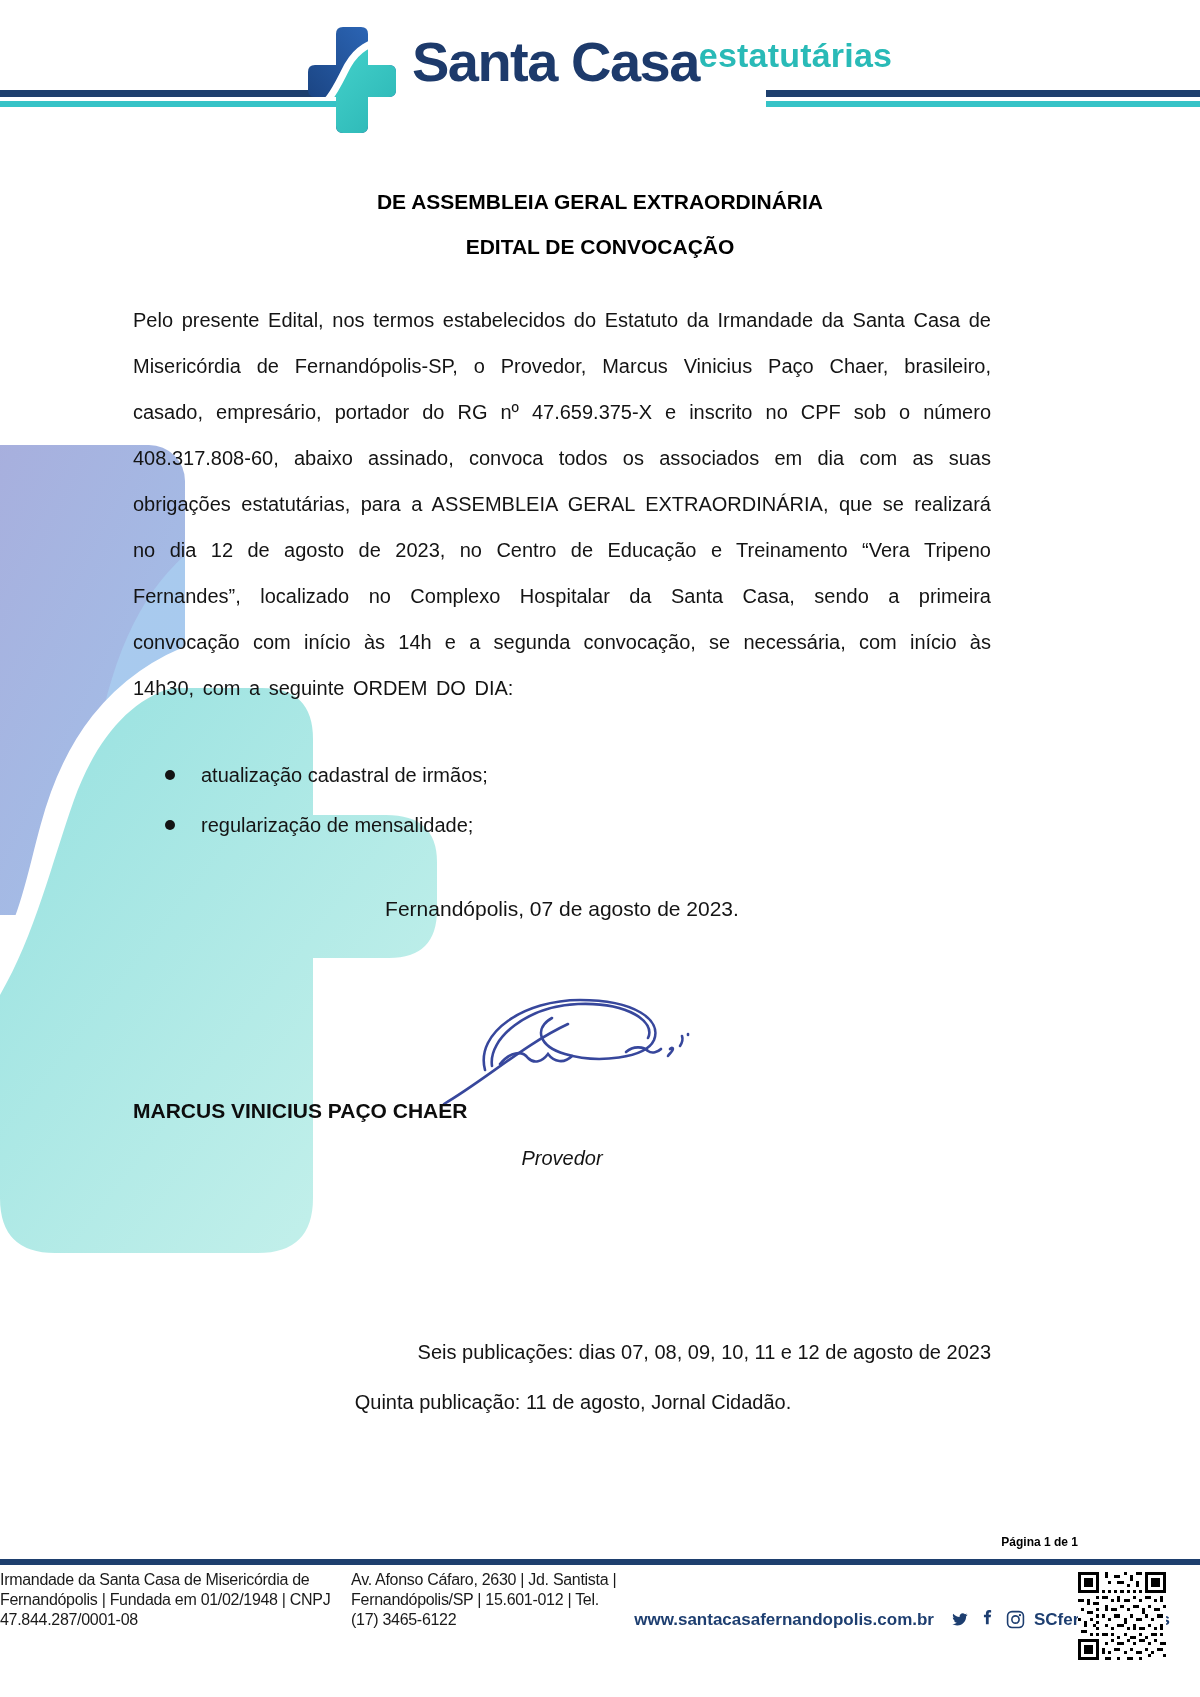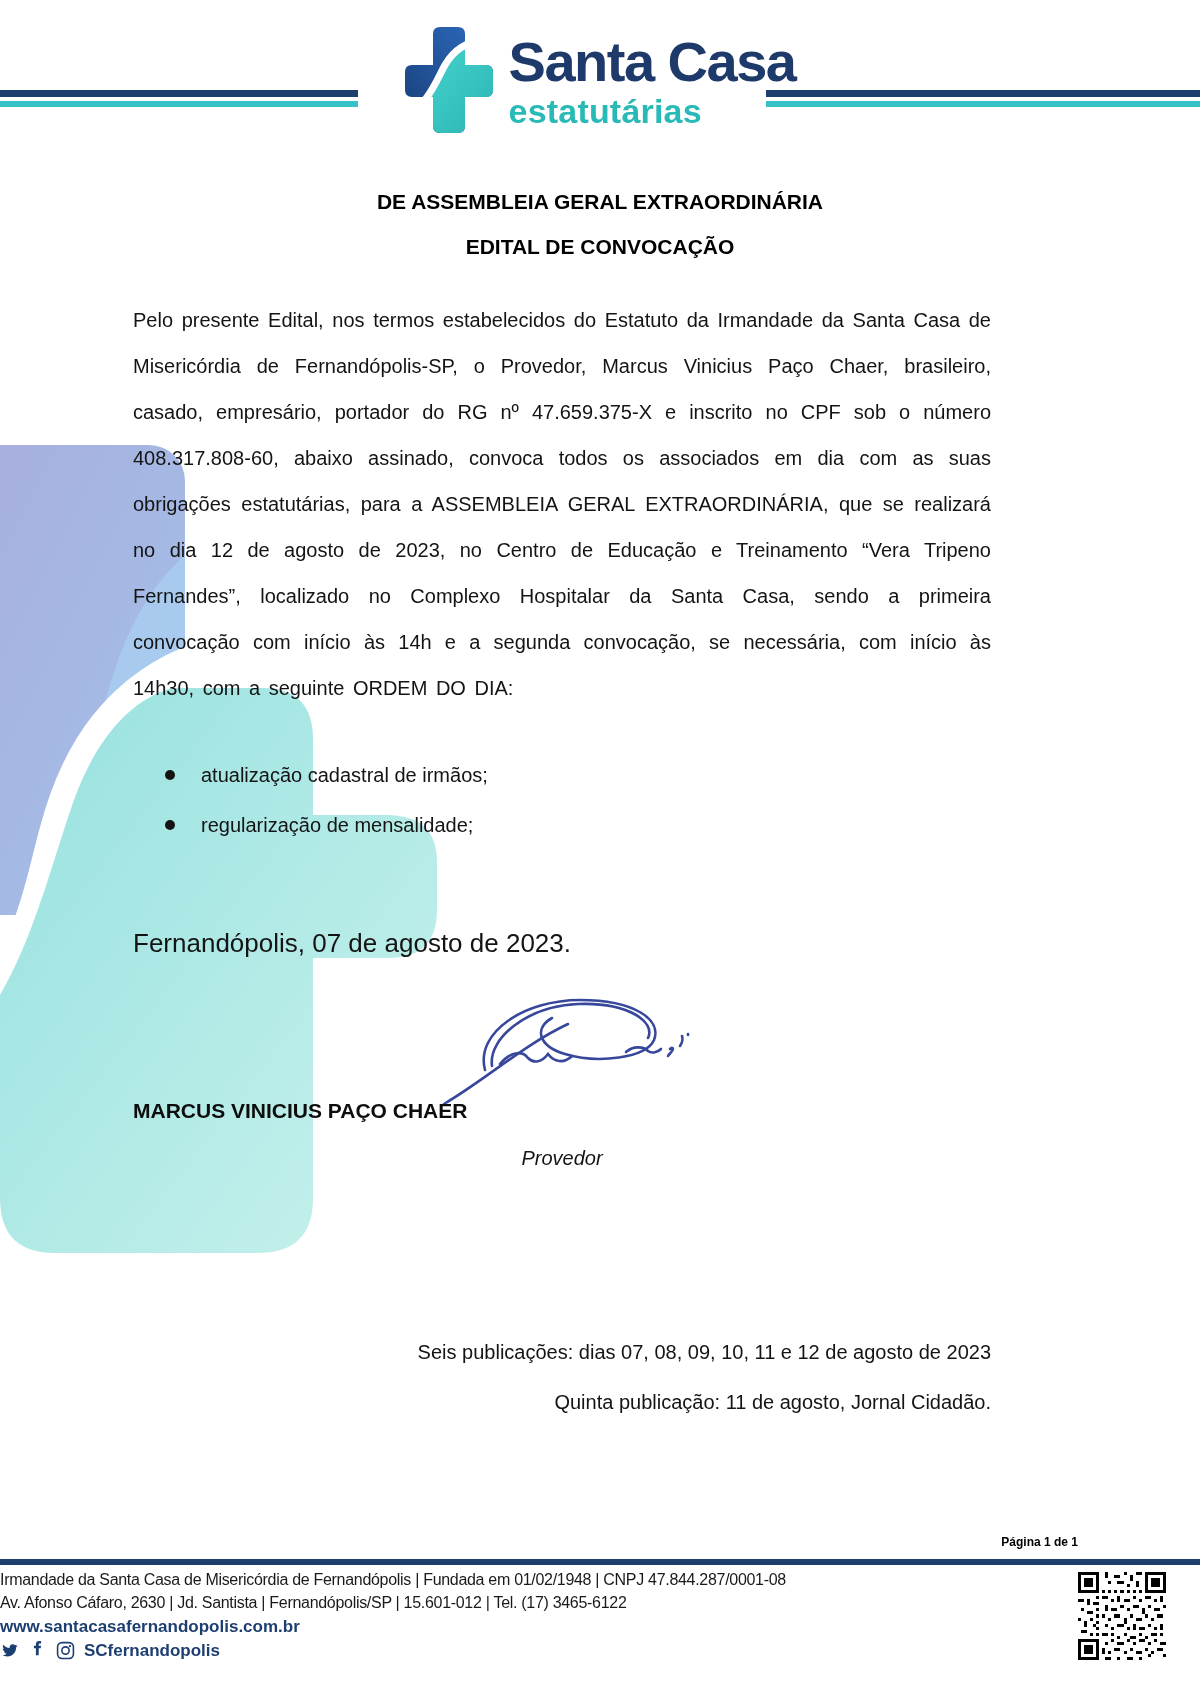--- a/index.html
+++ b/index.html
@@ -10,54 +10,54 @@
   .bg-decor{position:absolute;left:0;top:430px;pointer-events:none}
 
   
   .rule{position:absolute}
   .rule-navy-left {left:0;top:90px;width:358px;height:7px;background:#1e3f6e}
   .rule-teal-left {left:0;top:101px;width:358px;height:6px;background:#36c3c7}
   .rule-navy-right{left:766px;top:90px;width:434px;height:7px;background:#1e3f6e}
   .rule-teal-right{left:766px;top:101px;width:434px;height:6px;background:#36c3c7}
   .logo-row{position:absolute;left:0;top:26px;width:100%;display:flex;justify-content:center;
             align-items:flex-start;gap:16px}
-  .logo-text{display:flex;flex-direction:column;padding-top:8px}
+  .logo-text{display:flex;flex-direction:row;padding-top:8px}
   .brand{font-size:56px;font-weight:bold;color:#1d3a6b;letter-spacing:-1.5px;line-height:1.0}
   .city{font-size:34px;font-weight:bold;color:#29bab7;letter-spacing:0.2px;margin-top:2px}
 
   
   .title-block{position:absolute;left:0;top:179px;width:100%;text-align:center;color:#000}
   .title-line{font-weight:bold;font-size:21px;line-height:45px}
 
   
   .body-par{position:absolute;left:133px;top:297px;width:858px;font-size:20px;line-height:46px;
             text-align:justify;word-spacing:3px;color:#141414}
   .order-list{position:absolute;left:165px;top:750px;margin:0;padding:0;list-style:none;
               font-size:20px;color:#141414}
   .order-list li{position:relative;line-height:50px;padding-left:36px}
   .order-list li .blt{position:absolute;left:0;top:20px;width:10px;height:10px;border-radius:50%;
                       background:#141414}
-  .dateline{position:absolute;left:133px;top:928px;width:858px;font-size:26px;color:#141414}
+  .dateline{position:absolute;left:133px;top:897px;width:858px;text-align:center;font-size:21px;color:#141414}
 
   
   .sig-svg{position:absolute;left:430px;top:992px}
   .sig-name{position:absolute;left:133px;top:1099px;width:858px;text-align:left;
             font-weight:bold;font-size:21px;color:#0d0d0d}
   .sig-role{position:absolute;left:133px;top:1147px;width:858px;text-align:center;
             font-style:italic;font-size:20px;color:#141414}
 
   
   .pub1{position:absolute;left:133px;top:1341px;width:858px;text-align:right;font-size:20px;color:#141414}
-  .pub2{position:absolute;left:133px;top:1391px;width:858px;text-align:right;font-size:20px;color:#141414}
+  .pub2{position:absolute;left:144px;top:1391px;width:858px;text-align:center;font-size:20px;color:#141414}
 
   
   .page-indicator{position:absolute;right:122px;top:1535px;font-weight:bold;font-size:12px;color:#000}
   .footer-rule{position:absolute;left:0;top:1559px;width:1200px;height:6px;background:#1e3f6e}
-  .footer-text{position:absolute;left:0;top:1570px;width:1170px;display:flex;flex-direction:column;
-               align-items:flex-start;gap:3px}
+  .footer-text{position:absolute;left:0;top:1570px;width:1170px;display:flex;flex-direction:row;
+               align-items:flex-end;gap:16px}
   .f-plain{font-size:16px;letter-spacing:-0.3px;color:#1a1a1a;line-height:20px}
   .f-site{font-size:17px;font-weight:bold;color:#1d3e70;line-height:21px}
   .f-social{display:flex;align-items:center;gap:9px;font-size:17px;font-weight:bold;color:#1d3e70;line-height:21px}
   .f-social svg{display:block}
   .qr{position:absolute;left:1078px;top:1572px;width:88px;height:88px;background:#fff}
 </style>
 </head>
 <body>
 
 <div class="page">

